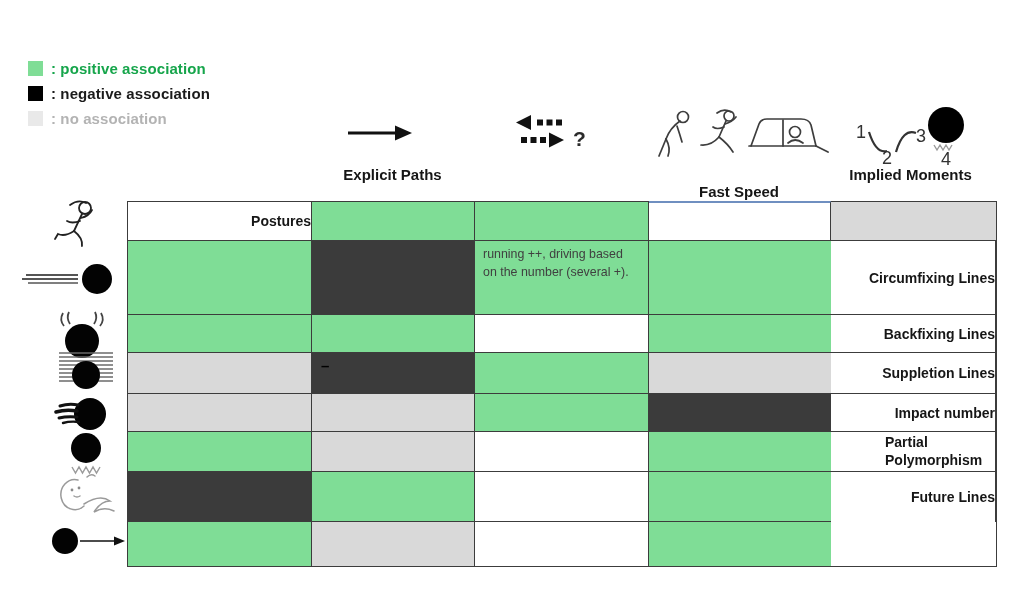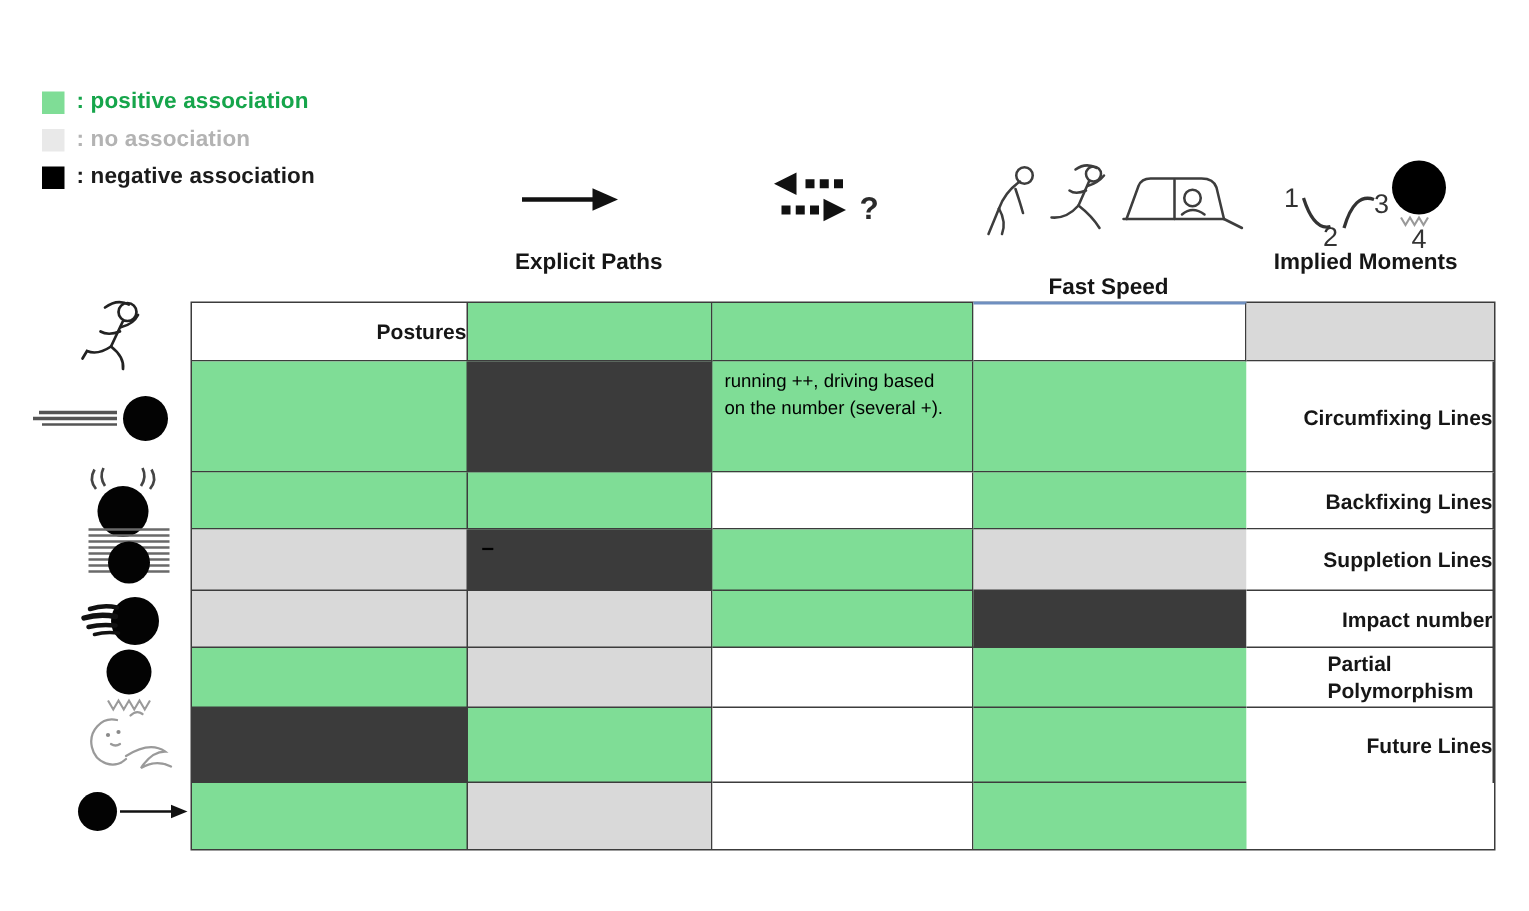--- a/index.html
+++ b/index.html
@@ -1,21 +1,21 @@
 <!DOCTYPE html>
 <html><head>
 <meta charset="utf-8">
 <style>
   html,body{margin:0;padding:0;background:#fff;}
   body{font-family:"Liberation Sans","DejaVu Sans",sans-serif;}
   .canvas{position:relative;width:1019px;height:607px;background:#ffffff;overflow:hidden;}
 
   
   .legend{position:absolute;left:28px;top:60px;display:flex;flex-direction:column;gap:9px;}
-  .legend-row{display:flex;align-items:flex-end;gap:8px;height:16px;}
+  .legend-row{display:flex;align-items:center;gap:8px;height:16px;}
   .swatch{width:15px;height:15px;flex:0 0 15px;}
   .legend-label{font-size:15px;font-weight:700;letter-spacing:.1px;}
 
   
   .col-label{position:absolute;top:166px;text-align:center;font-size:15px;font-weight:700;color:#161616;}
   .hicon{position:absolute;}
 
   
   .assoc-table{
     position:absolute;left:127px;top:201px;
@@ -23,44 +23,44 @@
     grid-template-columns:184px 163px 174px 182px 165px;
     grid-template-rows:39px 74px 38px 41px 38px 40px 50px 44px;
     border:1.5px solid #3c3c3c;
     background:#fff;
   }
   .tcell{border-right:1px solid #3c3c3c;border-bottom:1px solid #3c3c3c;box-sizing:border-box;justify-content:flex-end;}
   .lastcol{border-right:none;}
   .lastrow{border-bottom:none;}
   .lbl{display:flex;align-items:center;padding-left:10px;font-size:14px;font-weight:700;color:#161616;background:#fff;}
   .lbl .wrap2{display:inline-block;max-width:110px;line-height:1.25;}
-  .note{display:block;padding:5px 8px 0 8px;font-size:12.4px;line-height:1.42;color:#000000;}
+  .note{display:block;padding:5px 8px 0 8px;font-size:12.4px;line-height:1.42;color:#404040;}
   .cell-dash{display:block;padding:5px 0 0 9px;font-size:15px;font-weight:700;color:#000;line-height:1;}
   .blue-top{border-top:2px solid #6f8fc0;margin-top:-1.5px;}
 
   
   .ricon{position:absolute;}
 </style>
 </head>
 <body>
 
 <div class="canvas">
 
   <div class="legend">
     <div class="legend-row">
       <span class="swatch" style="background: rgb(127, 221, 150);"></span>
       <span class="legend-label" style="color: rgb(22, 165, 75);">: positive association</span>
     </div>
     <div class="legend-row">
+      <span class="swatch" style="background: rgb(0, 0, 0);"></span>
+      <span class="legend-label" style="color: rgb(27, 27, 27);">: negative association</span>
+    </div>
+    <div class="legend-row">
       <span class="swatch" style="background: rgb(233, 233, 233);"></span>
       <span class="legend-label" style="color: rgb(179, 179, 179);">: no association</span>
-    </div>
-    <div class="legend-row">
-      <span class="swatch" style="background: rgb(0, 0, 0);"></span>
-      <span class="legend-label" style="color: rgb(27, 27, 27);">: negative association</span>
     </div>
   </div>
 
   <svg class="hicon" style="left:345px;top:122px;" width="70" height="22" viewBox="0 0 70 22">
     <line x1="3" y1="11" x2="52" y2="11" stroke="#111" stroke-width="3"></line>
     <polygon points="50,3.5 67,11 50,18.5" fill="#111"></polygon>
   </svg>
 
   <svg class="hicon" style="left:512px;top:112px;" width="95" height="42" viewBox="0 0 95 42">
     <polygon points="19,3 19,18 4,10.5" fill="#111"></polygon>

